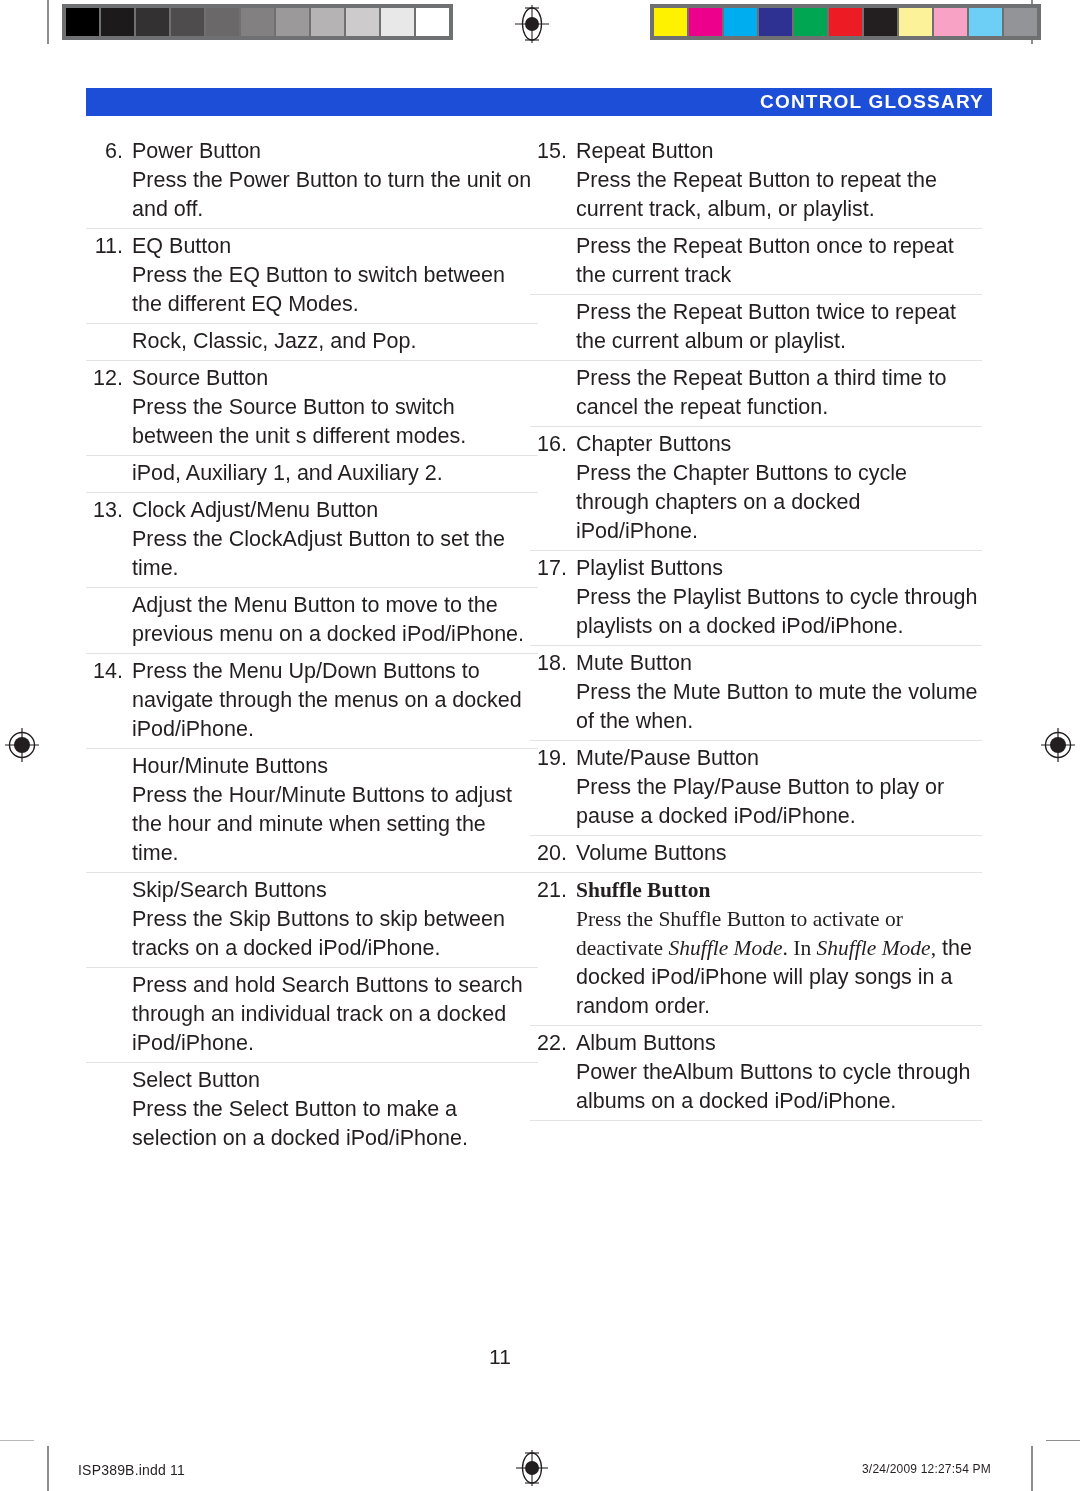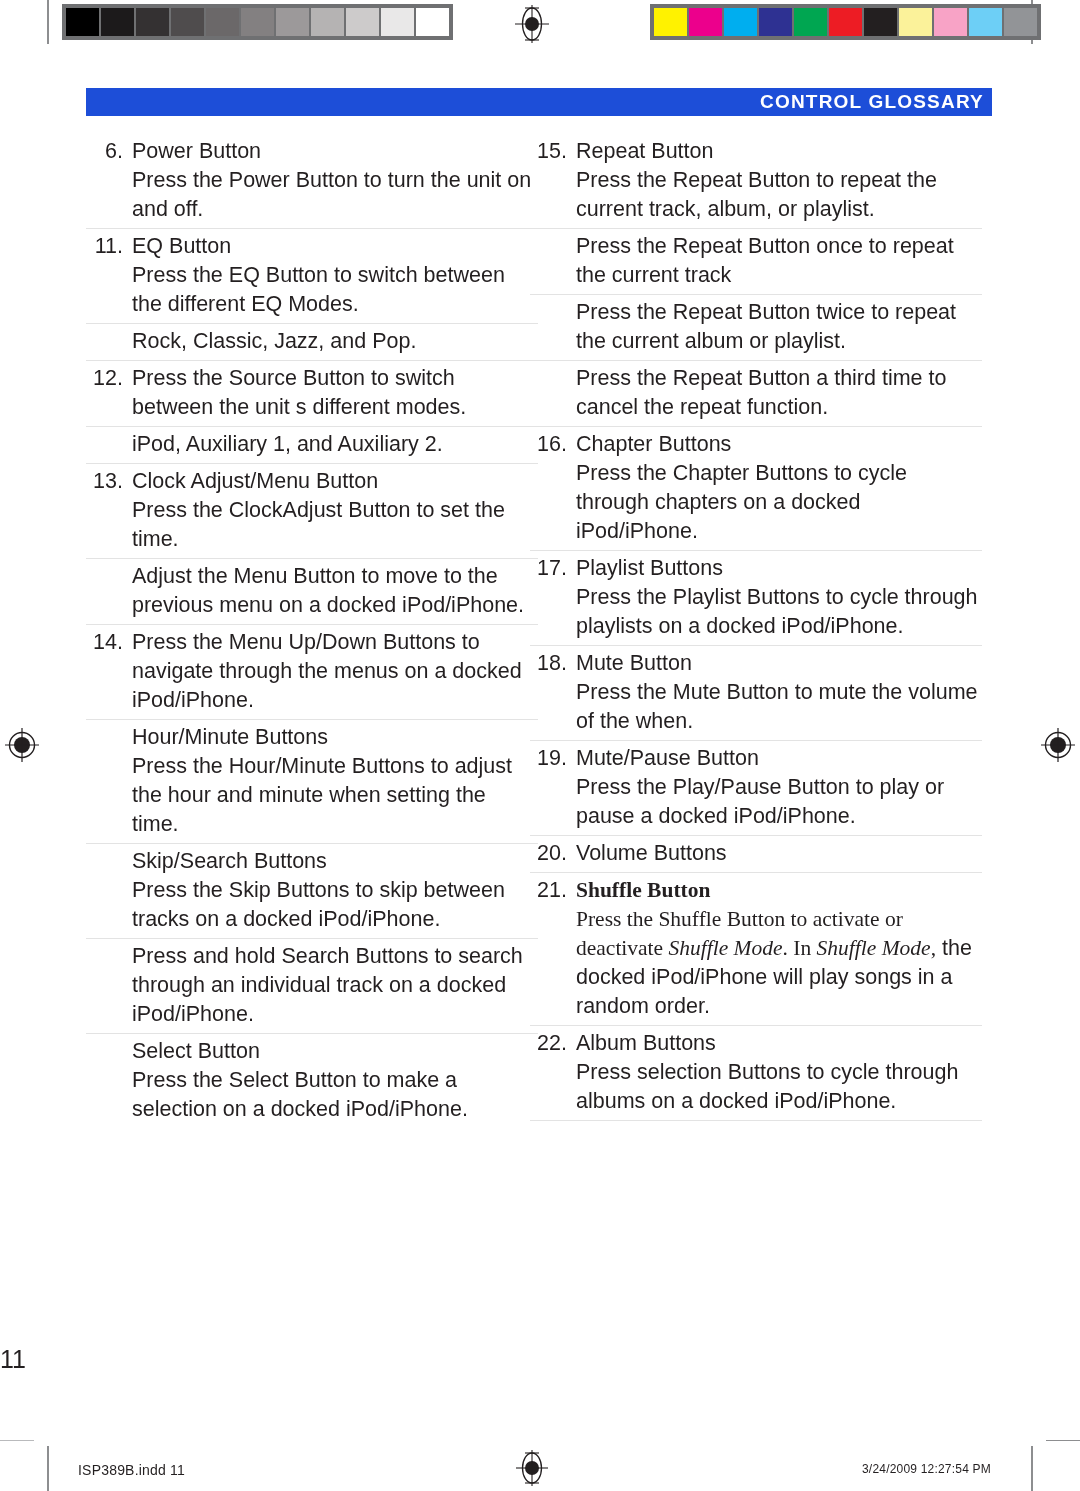--- a/index.html
+++ b/index.html
@@ -111,22 +111,22 @@
   .serif .txt { font-family: "Liberation Serif", serif; }
   .serif .txt .title { font-weight: bold; }
   .serif .num { font-family: "Liberation Sans", sans-serif; }
   .ital { font-style: italic; font-family: Liberation Serif, serif; }
   .sans-tail { font-family: "Liberation Sans", sans-serif; }
 
   #page-number {
     position: absolute;
     left: 0; top: 1345px;
     width: 1000px;
-    text-align: left;
-    font-size: 25px;
+    text-align: center;
+    font-size: 21px;
     color: #231f20;
   }
 
   
   #footer-rule-left {
     position: absolute;
     left: 0; top: 1440px;
     width: 34px; height: 1px;
     background: #b9babc;
   }
@@ -253,20 +253,21 @@
           <div class="txt">
             <span class="desc">Rock, Classic, Jazz, and Pop.</span>
           </div>
         </div>
       </div>
       <div class="entry-rule"></div>
       <div class="entry">
         <div class="entry-body">
           <div class="num">12.</div>
           <div class="txt">
+            <span class="title">Source Button</span>
             <span class="desc">Press the Source Button to switch between the unit s different modes.</span>
           </div>
         </div>
       </div>
       <div class="entry-rule"></div>
       <div class="entry">
         <div class="entry-body">
           <div class="num blank">00.</div>
           <div class="txt">
             <span class="desc">iPod, Auxiliary 1, and Auxiliary 2.</span>
@@ -436,21 +437,21 @@
             <span class="desc"><span>Press the Shuffle Button to activate or deactivate </span><span class="ital">Shuffle Mode</span><span>. In </span><span class="ital">Shuffle Mode</span><span>,</span><span class="sans-tail"> the docked iPod/iPhone will play songs in a random order.</span></span>
           </div>
         </div>
       </div>
       <div class="entry-rule"></div>
       <div class="entry">
         <div class="entry-body">
           <div class="num">22.</div>
           <div class="txt">
             <span class="title">Album Buttons</span>
-            <span class="desc">Press selection Buttons to cycle through albums on a docked iPod/iPhone.</span>
+            <span class="desc">Power theAlbum Buttons to cycle through albums on a docked iPod/iPhone.</span>
           </div>
         </div>
       </div>
       <div class="entry-rule"></div>
       <div class="entry">
         <div class="entry-body">
           <div class="num blank">00.</div>
           <div class="txt"></div>
         </div>
       </div>

